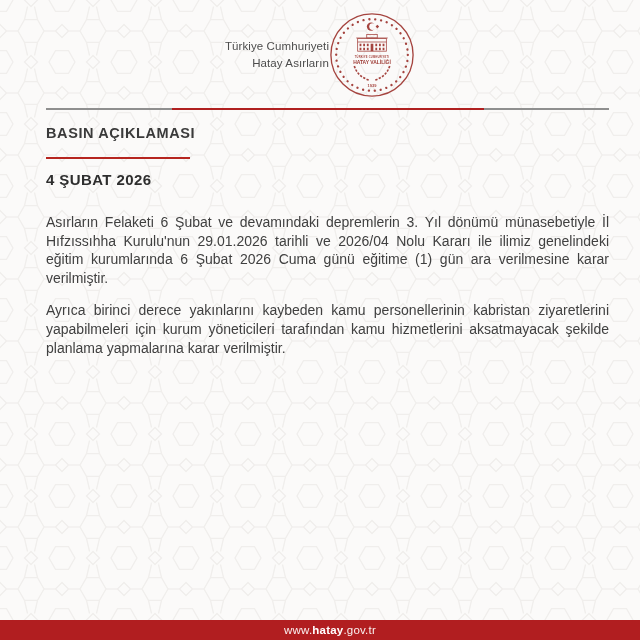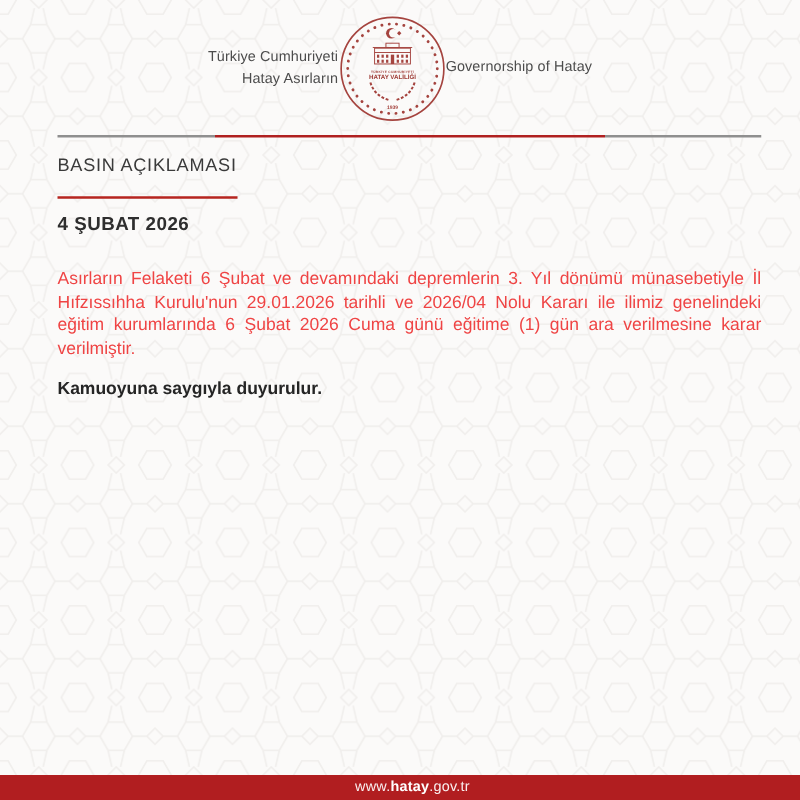--- a/index.html
+++ b/index.html
@@ -34,34 +34,34 @@
     background: linear-gradient(to right,
       #8f8f8f 0%, #8f8f8f 22.4%,
       #b02020 22.4%, #b02020 77.8%,
       #8f8f8f 77.8%, #8f8f8f 100%);
   }
 
   .content { margin: 0 31px 0 46px; }
 
   .doc-title {
     margin: 15px 0 16px 0;
-    font-size: 14.5px; font-weight: 400; letter-spacing: 0.6px;
+    font-size: 14.5px; font-weight: 700; letter-spacing: 0.6px;
     color: #3a3a3a;
   }
   .title-underline {
     width: 144px; height: 2px; background: #b6251f; margin-top: 7px;
   }
   .doc-date {
     margin-top: 12px; 
     font-size: 15px; font-weight: 700; letter-spacing: 0.4px; color: #2e2e2e;
   }
   .body-text { margin-top: 25px; }
   .body-text p {
     margin: 0 0 14px 0;
-    font-size: 14px; line-height: 1.33; color: #ef4444;
+    font-size: 14px; line-height: 1.33; color: #404040;
     text-align: justify;
   }
   .closing {
     margin-top: 15px; font-size: 14px; font-weight: 700; color: #252525;
   }
 
   
   .footer {
     position: absolute; left: 0; right: 0; bottom: 0; height: 20px;
     background: #b11e20; z-index: 2;
@@ -155,37 +155,36 @@
         </g>
         <text x="45" y="48.2" text-anchor="middle" font-size="2.7" letter-spacing="0.25" font-weight="600" fill="#a5443f" font-family="Liberation Sans, sans-serif">TÜRKİYE CUMHURİYETİ</text>
         <text x="45" y="54" text-anchor="middle" font-size="5.2" font-weight="700" fill="#9d3933" font-family="Liberation Sans, sans-serif">HATAY VALİLİĞİ</text>
 
         <path d="M26.5,56.5 Q30,68 43,71.5" fill="none" stroke="#a5443f" stroke-width="1.7" stroke-dasharray="2.4 1.5"></path>
         <path d="M63.5,56.5 Q60,68 47,71.5" fill="none" stroke="#a5443f" stroke-width="1.7" stroke-dasharray="2.4 1.5"></path>
         <text x="45" y="78.5" text-anchor="middle" font-size="4.2" font-weight="600" fill="#a5443f" font-family="Liberation Sans, sans-serif">1939</text>
       </svg>
 
       <div class="header-text right">
-        <div>Governorship of Hatay</div>
       </div>
     </div>
 
     <div class="top-rule"></div>
 
     <div class="content">
       <h1 class="doc-title">BASIN AÇIKLAMASI</h1>
       <div class="title-underline"></div>
 
       <div class="doc-date">4 ŞUBAT 2026</div>
 
       <div class="body-text">
         <p>Asırların Felaketi 6 Şubat ve devamındaki depremlerin 3. Yıl dönümü münasebetiyle İl Hıfzıssıhha Kurulu'nun 29.01.2026 tarihli ve 2026/04 Nolu Kararı ile ilimiz genelindeki eğitim kurumlarında 6 Şubat 2026 Cuma günü eğitime (1) gün ara verilmesine karar verilmiştir.</p>
+        <p>Ayrıca birinci derece yakınlarını kaybeden kamu personellerinin kabristan ziyaretlerini yapabilmeleri için kurum yöneticileri tarafından kamu hizmetlerini aksatmayacak şekilde planlama yapmalarına karar verilmiştir.</p>
       </div>
 
-      <div class="closing">Kamuoyuna saygıyla duyurulur.</div>
     </div>
 
     <a class="footer" href="#">
       <span class="light">www.</span>
         <span class="strong">hatay</span>
         <span class="light">.gov.tr</span>
     </a>
 
   </div>
 </div>

